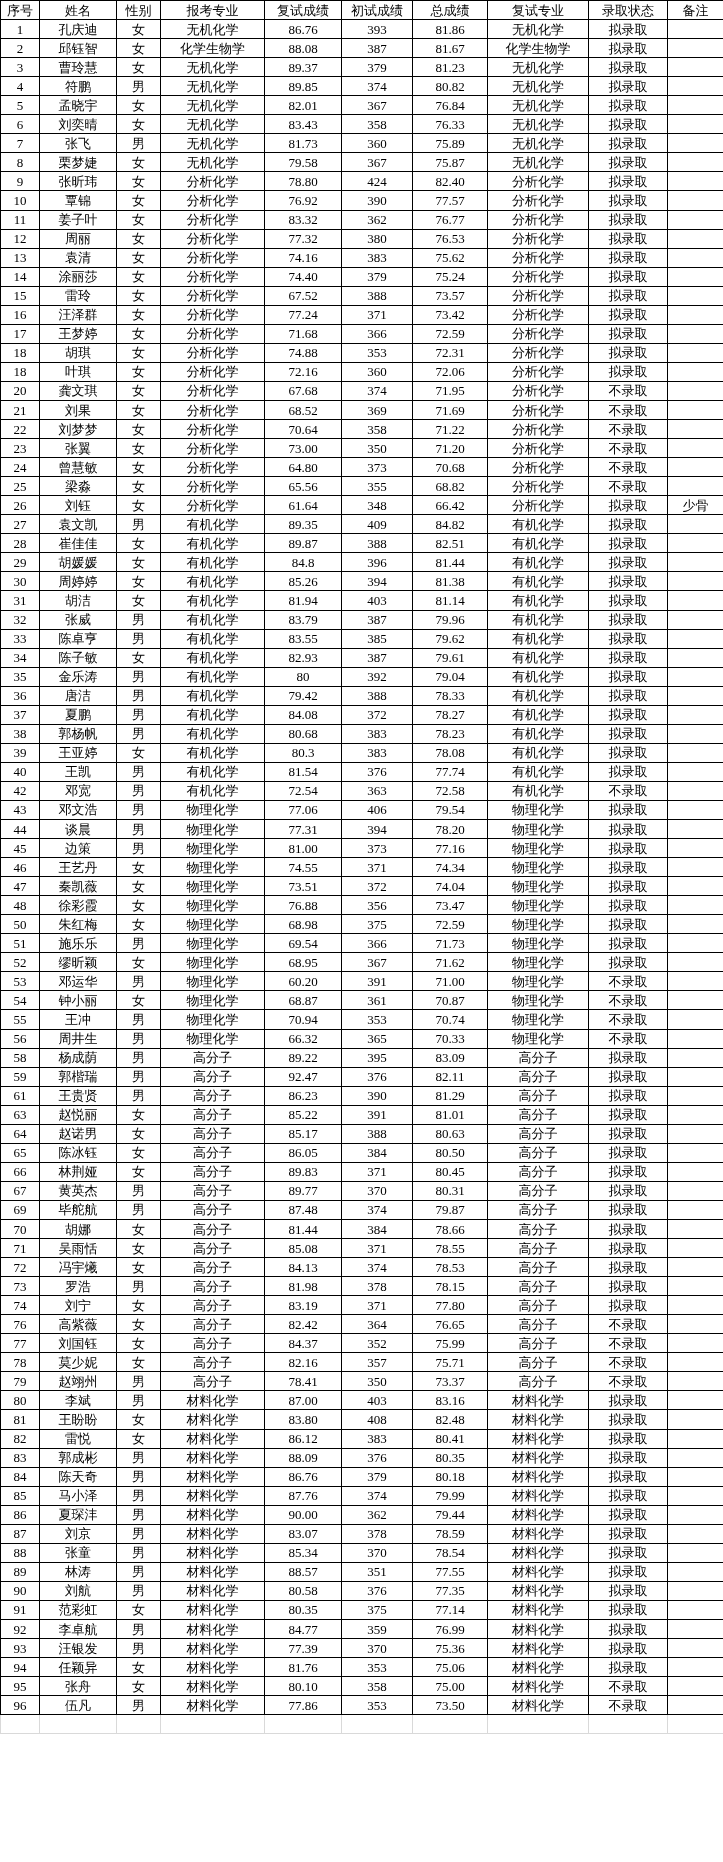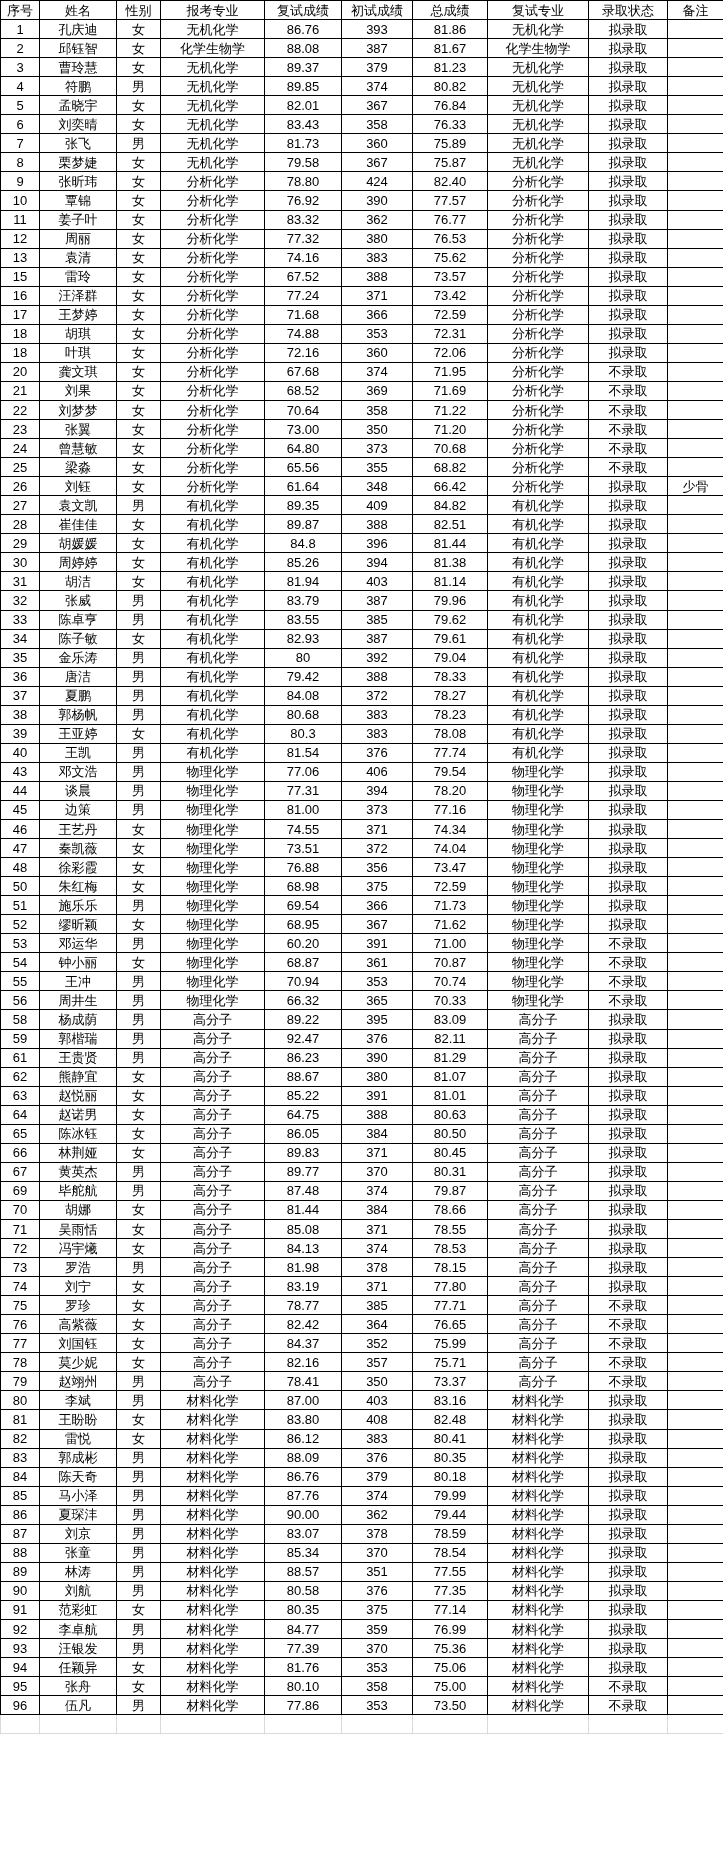--- a/index.html
+++ b/index.html
@@ -1,18 +1,18 @@
 <!DOCTYPE html>
 <html><head>
 <meta charset="utf-8">
 <style>
   html,body{margin:0;padding:0;background:#ffffff;}
   .sheet{
     width:723px;height:1862px;overflow:hidden;background:#ffffff;
-    font-family:Liberation Sans, sans-serif;
+    font-family:Liberation Serif, serif;
     position:relative;
   }
   table{
     border-collapse:collapse;table-layout:fixed;width:723px;
   }
   col.c0{width:39px}col.c1{width:77px}col.c2{width:44px}col.c3{width:104px}
   col.c4{width:77px}col.c5{width:71px}col.c6{width:75px}col.c7{width:101px}
   col.c8{width:79px}col.c9{width:56px}
   th,td{
     border:1px solid #000000;
@@ -214,20 +214,32 @@
           <td>女</td>
           <td>分析化学</td>
           <td>74.16</td>
           <td>383</td>
           <td>75.62</td>
           <td>分析化学</td>
           <td>拟录取</td>
           <td></td>
         </tr>
         <tr>
+          <td>14</td>
+          <td>涂丽莎</td>
+          <td>女</td>
+          <td>分析化学</td>
+          <td>74.40</td>
+          <td>379</td>
+          <td>75.24</td>
+          <td>分析化学</td>
+          <td>拟录取</td>
+          <td></td>
+        </tr>
+        <tr>
           <td>15</td>
           <td>雷玲</td>
           <td>女</td>
           <td>分析化学</td>
           <td>67.52</td>
           <td>388</td>
           <td>73.57</td>
           <td>分析化学</td>
           <td>拟录取</td>
           <td></td>
@@ -526,20 +538,32 @@
           <td>男</td>
           <td>有机化学</td>
           <td>81.54</td>
           <td>376</td>
           <td>77.74</td>
           <td>有机化学</td>
           <td>拟录取</td>
           <td></td>
         </tr>
         <tr>
+          <td>42</td>
+          <td>邓宽</td>
+          <td>男</td>
+          <td>有机化学</td>
+          <td>72.54</td>
+          <td>363</td>
+          <td>72.58</td>
+          <td>有机化学</td>
+          <td>不录取</td>
+          <td></td>
+        </tr>
+        <tr>
           <td>43</td>
           <td>邓文浩</td>
           <td>男</td>
           <td>物理化学</td>
           <td>77.06</td>
           <td>406</td>
           <td>79.54</td>
           <td>物理化学</td>
           <td>拟录取</td>
           <td></td>
@@ -718,49 +742,37 @@
           <td>男</td>
           <td>高分子</td>
           <td>86.23</td>
           <td>390</td>
           <td>81.29</td>
           <td>高分子</td>
           <td>拟录取</td>
           <td></td>
         </tr>
         <tr>
-          <td>62</td>
-          <td>熊静宜</td>
-          <td>女</td>
-          <td>高分子</td>
-          <td>88.67</td>
-          <td>380</td>
-          <td>81.07</td>
-          <td>高分子</td>
-          <td>拟录取</td>
-          <td></td>
-        </tr>
-        <tr>
           <td>63</td>
           <td>赵悦丽</td>
           <td>女</td>
           <td>高分子</td>
           <td>85.22</td>
           <td>391</td>
           <td>81.01</td>
           <td>高分子</td>
           <td>拟录取</td>
           <td></td>
         </tr>
         <tr>
           <td>64</td>
           <td>赵诺男</td>
           <td>女</td>
           <td>高分子</td>
-          <td>64.75</td>
+          <td>85.17</td>
           <td>388</td>
           <td>80.63</td>
           <td>高分子</td>
           <td>拟录取</td>
           <td></td>
         </tr>
         <tr>
           <td>65</td>
           <td>陈冰钰</td>
           <td>女</td>
@@ -859,32 +871,20 @@
         <tr>
           <td>74</td>
           <td>刘宁</td>
           <td>女</td>
           <td>高分子</td>
           <td>83.19</td>
           <td>371</td>
           <td>77.80</td>
           <td>高分子</td>
           <td>拟录取</td>
-          <td></td>
-        </tr>
-        <tr>
-          <td>75</td>
-          <td>罗珍</td>
-          <td>女</td>
-          <td>高分子</td>
-          <td>78.77</td>
-          <td>385</td>
-          <td>77.71</td>
-          <td>高分子</td>
-          <td>不录取</td>
           <td></td>
         </tr>
         <tr>
           <td>76</td>
           <td>高紫薇</td>
           <td>女</td>
           <td>高分子</td>
           <td>82.42</td>
           <td>364</td>
           <td>76.65</td>

